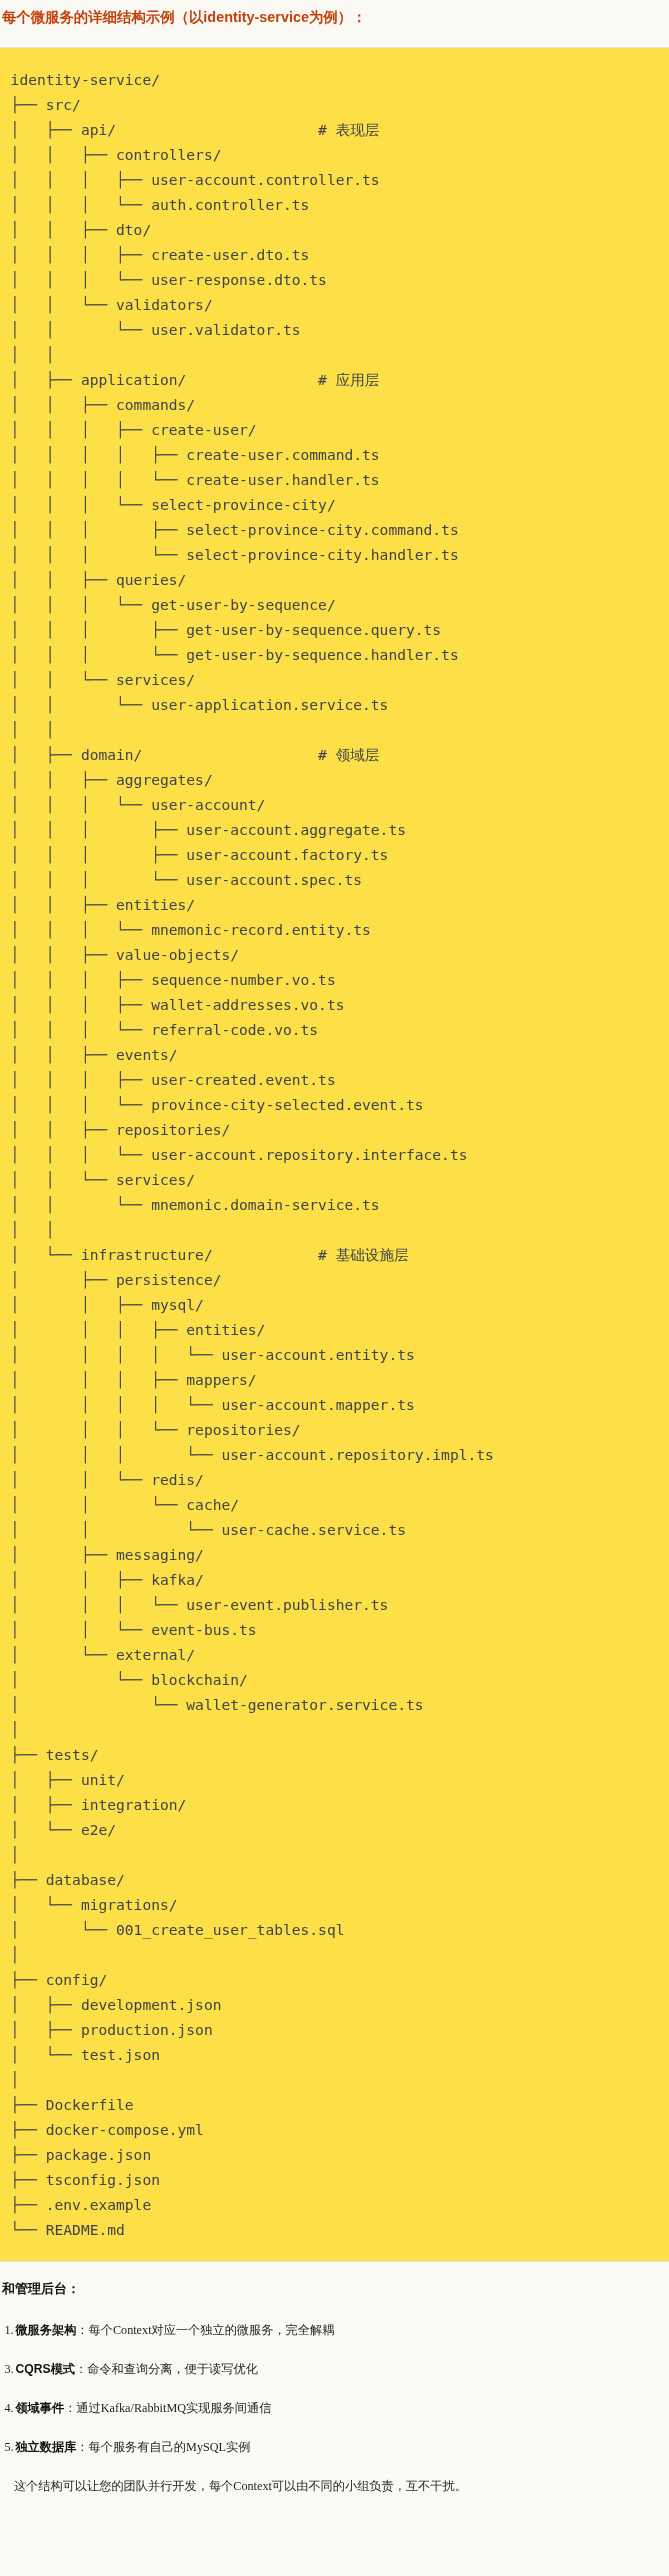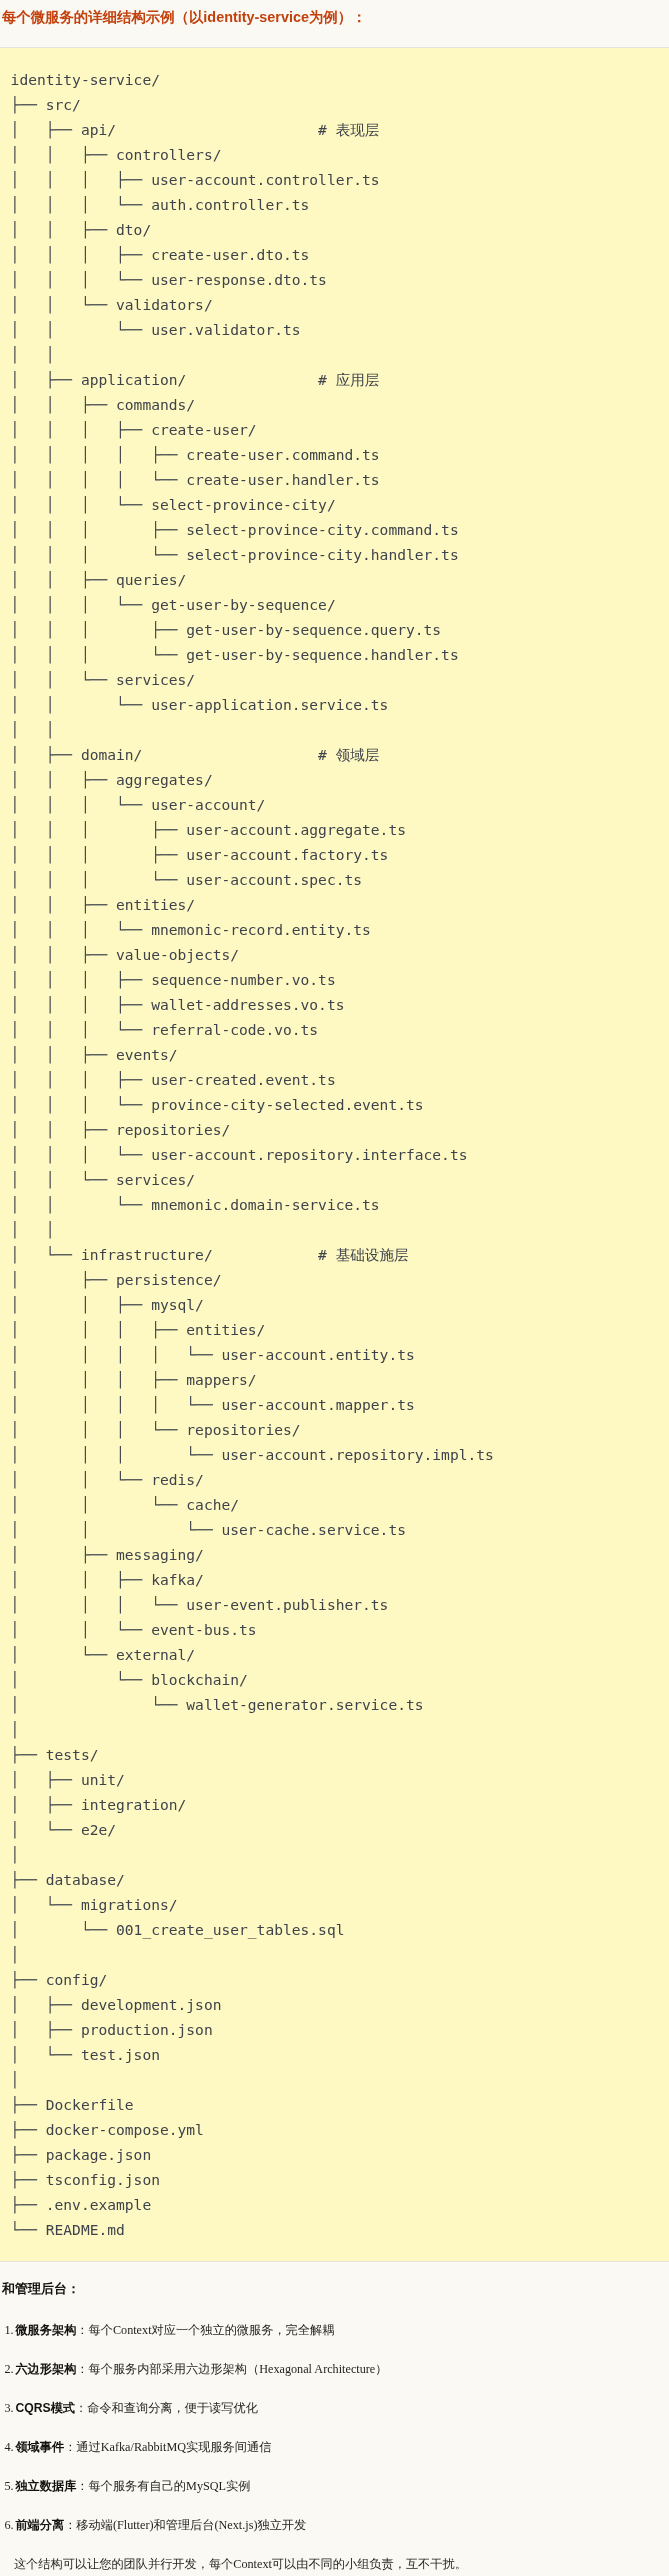--- a/index.html
+++ b/index.html
@@ -20,21 +20,21 @@
     font-size: 14.4px;
     line-height: 19px;
     margin: 8.1px 0 0 0;
     padding: 0 6.3px 0 1.9px;
     color: #c2410c;
   }
   .code-block {
     margin: 20px 0 12px 0;
     border-top: 0.6px solid #e5e3db;
     border-bottom: 0.6px solid #e5e3db;
-    background: #fef9c3;
+    background: #fde047;
   }
   pre.tree {
     margin: 0;
     padding: 19px 8.8px 19px 10.6px;
     font-family: "DejaVu Sans Mono", monospace;
     font-size: 14.6px;
     line-height: 25px;
     color: #3e434b;
     white-space: pre;
     overflow: hidden;
@@ -168,25 +168,23 @@
 ├── tsconfig.json
 ├── .env.example
 └── README.md</pre>
 </div>
 
 <div class="notes">
   <h3 class="notes-heading">和管理后台：</h3>
 
   <div class="note-item"><span class="note-num">1.</span><span class="note-label">微服务架构</span><span class="note-text">：每个Context对应一个独立的微服务，完全解耦</span></div>
 
-  <div class="note-item"><span class="note-num">2.</span><span class="note-label">六边形架构</span><span class="note-text">：每个服务内部采用六边形架构（Hexagonal Architecture）</span></div>
 
   <div class="note-item"><span class="note-num">3.</span><span class="note-label">CQRS模式</span><span class="note-text">：命令和查询分离，便于读写优化</span></div>
 
   <div class="note-item"><span class="note-num">4.</span><span class="note-label">领域事件</span><span class="note-text">：通过Kafka/RabbitMQ实现服务间通信</span></div>
 
   <div class="note-item"><span class="note-num">5.</span><span class="note-label">独立数据库</span><span class="note-text">：每个服务有自己的MySQL实例</span></div>
 
-  <div class="note-item"><span class="note-num">6.</span><span class="note-label">前端分离</span><span class="note-text">：移动端(Flutter)和管理后台(Next.js)独立开发</span></div>
 
   <p class="closing-paragraph">这个结构可以让您的团队并行开发，每个Context可以由不同的小组负责，互不干扰。</p>
 </div>
 
 
 </body></html>

